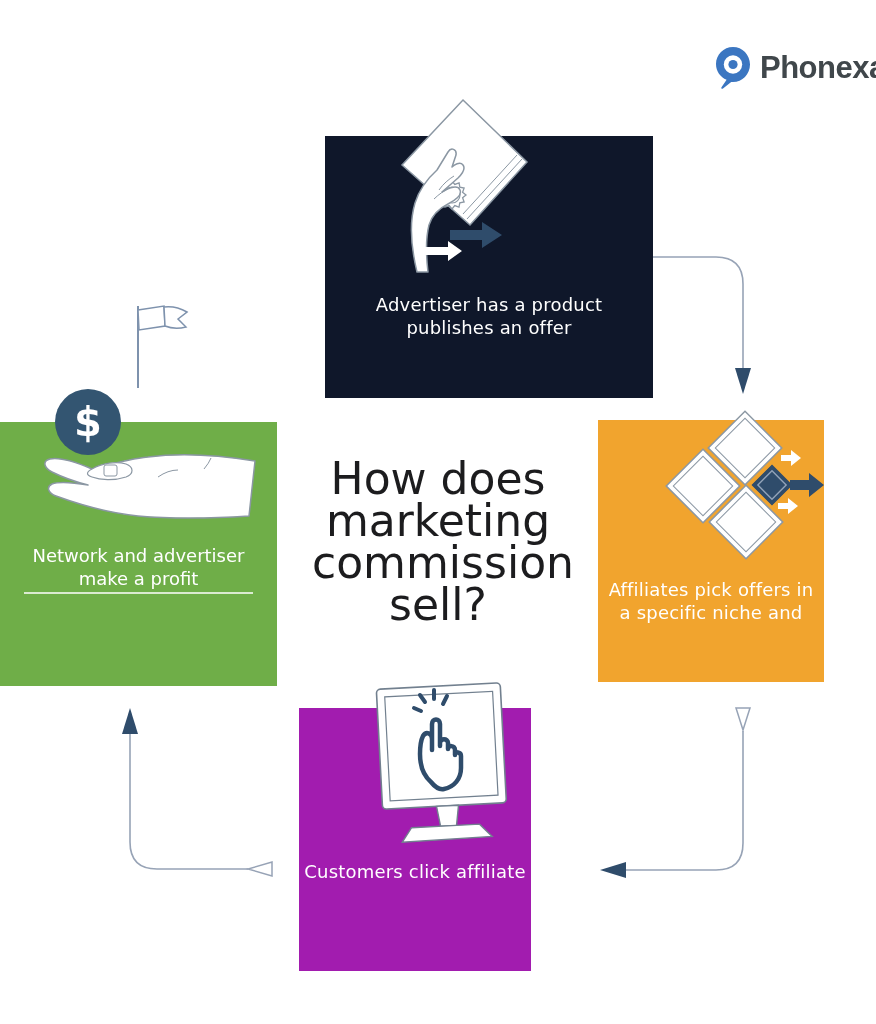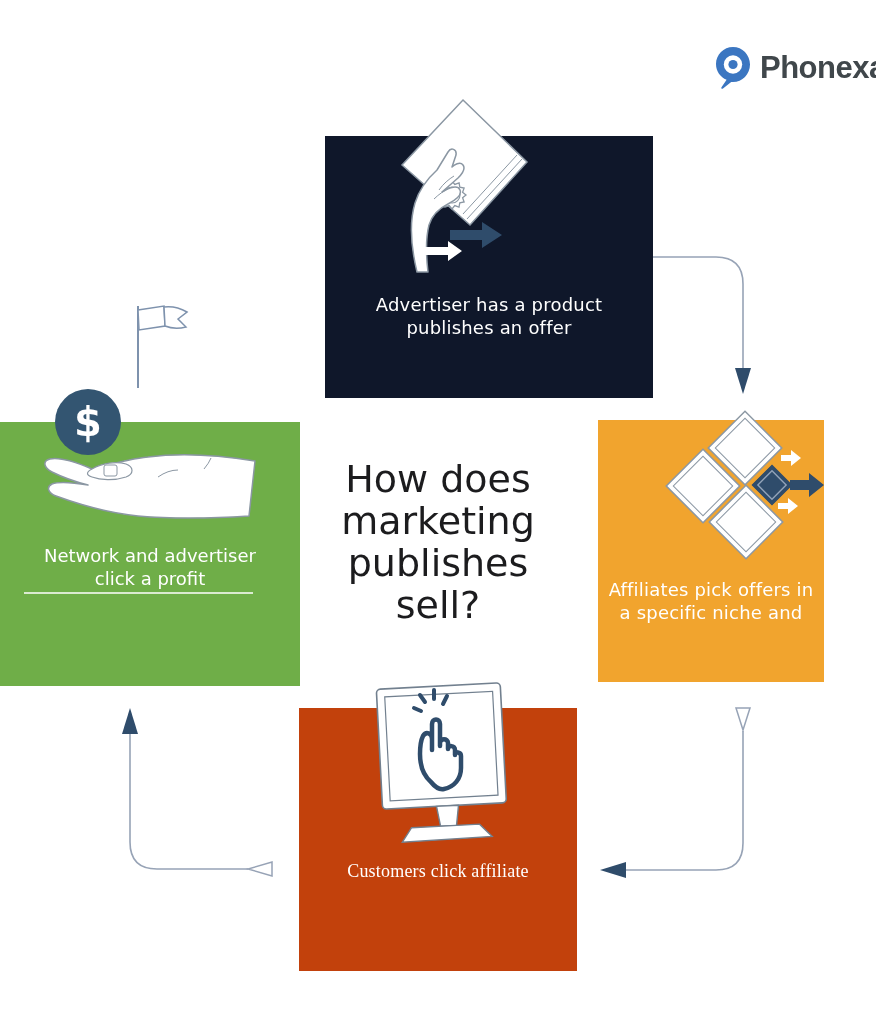--- a/index.html
+++ b/index.html
@@ -1,32 +1,32 @@
 <!DOCTYPE html>
 <html><head>
 <meta charset="utf-8">
 <style>
   html,body{margin:0;padding:0;background:#ffffff;}
   .canvas{position:relative;width:876px;height:1024px;background:#ffffff;overflow:hidden;
           font-family:"DejaVu Sans","Liberation Sans",sans-serif;}
   .box{position:absolute;}
   .box-blue{left:297px;top:136px;width:328px;height:262px;background:#0f172a;margin-left:28px;}
   .box-orange{left:598px;top:420px;width:226px;height:262px;background:#f1a42e;}
-  .box-purple{left:299px;top:708px;width:278px;height:263px;background:#c2410c;font-family:Liberation Serif, serif;}
-  .box-green{left:0px;top:422px;width:300px;height:264px;background:#6fae48;}
+  .box-purple{left:299px;top:708px;width:232px;height:263px;background:#a21caf;}
+  .box-green{left:0px;top:422px;width:277px;height:264px;background:#6fae48;}
   .box-text{position:absolute;width:100%;text-align:center;color:#ffffff;
             font-size:18px;line-height:23px;letter-spacing:.2px;}
   .box-blue .box-text{top:157px;}
   .box-orange .box-text{top:158px;}
   .box-purple .box-text{top:152px;}
   .green-text-top{position:absolute;top:122px;width:100%;text-align:center;color:#fff;font-size:18px;line-height:23px;}
   .green-divider{position:absolute;top:170px;left:24px;width:229px;height:2px;background:rgba(255,255,255,.75);}
   .green-text-bottom{position:absolute;top:180px;width:100%;text-align:center;color:#fff;font-size:18px;line-height:23px;}
   .center-title{position:absolute;left:312px;top:458px;width:252px;text-align:center;
-                color:#1c1c1e;font-size:38px;line-height:42px;font-weight:500;}
+                color:#1c1c1e;font-size:44px;line-height:42px;font-weight:500;}
   .icon-abs{position:absolute;}
   .logo{position:absolute;left:714px;top:46px;display:flex;align-items:center;gap:8px;}
   .logo-text{font-family:"Liberation Sans","DejaVu Sans",sans-serif;font-size:31px;font-weight:700;color:#40474b;letter-spacing:-0.5px;}
   svg{display:block;}
 </style>
 </head>
 <body>
 
 <div class="canvas">
 
@@ -119,37 +119,37 @@
       <line x1="62" y1="30" x2="69" y2="33"></line>
       <line x1="68" y1="17" x2="73" y2="24"></line>
       <line x1="82" y1="12" x2="82" y2="21"></line>
       <line x1="95" y1="18" x2="91" y2="26"></line>
     </g>
   </svg>
 
   <div class="box box-green">
     <div class="green-text-top">
       <div>Network and advertiser</div>
-      <div>click a profit</div>
+      <div>make a profit</div>
     </div>
     <div class="green-divider"></div>
   </div>
   <svg class="icon-abs" style="left:8px;top:385px;" width="255" height="148" viewBox="0 0 255 148">
     <circle cx="80" cy="37" r="33" fill="#335571"></circle>
     <text x="80" y="51" font-size="40" font-weight="bold" fill="#ffffff" text-anchor="middle" font-family="DejaVu Sans, sans-serif">$</text>
     <path d="M247,76 C210,70 170,68 140,72 C120,74 100,80 84,84 C70,78 52,72 42,74 C34,76 36,83 44,87 C54,92 68,97 80,100 C68,98 52,96 44,99 C38,102 40,108 48,111 C70,119 100,128 130,131 C165,134 210,133 241,131 L247,76 Z" fill="#ffffff" stroke="#8b97a3" stroke-width="1.5" stroke-linejoin="round"></path>
     <path d="M84,84 C94,78 108,76 118,79 C126,82 126,89 118,92 C106,96 92,95 84,92 C78,90 78,87 84,84 Z" fill="#ffffff" stroke="#8b97a3" stroke-width="1.2"></path>
     <rect x="96" y="80" width="13" height="11" rx="2" fill="#ffffff" stroke="#8b97a3" stroke-width="1"></rect>
     <path d="M150,92 q10,-7 20,-7 M196,84 q5,-6 7,-11" fill="none" stroke="#8b97a3" stroke-width="1"></path>
   </svg>
 
   <div class="center-title">
     <div>How does</div>
     <div>marketing</div>
-    <div>publishes</div>
+    <div>commission</div>
     <div>sell?</div>
   </div>
 
   <div class="logo">
     <svg width="38" height="44" viewBox="0 0 38 44">
       <path d="M19,1 C9.6,1 2,8.6 2,18 C2,25.2 6.4,31.3 12.6,33.8 L7.5,41.2 C6.8,42.3 8,43.4 9,42.6 L17.2,35.9 C17.8,36 18.4,36 19,36 C28.4,36 36,28.2 36,18.5 C36,8.8 28.4,1 19,1 Z" fill="#3b76c1"></path>
       <circle cx="19" cy="18.5" r="9.2" fill="#ffffff"></circle>
       <circle cx="19" cy="18.5" r="4.6" fill="#3b76c1"></circle>
     </svg>
     <div class="logo-text"><span>Phonexa</span></div>

